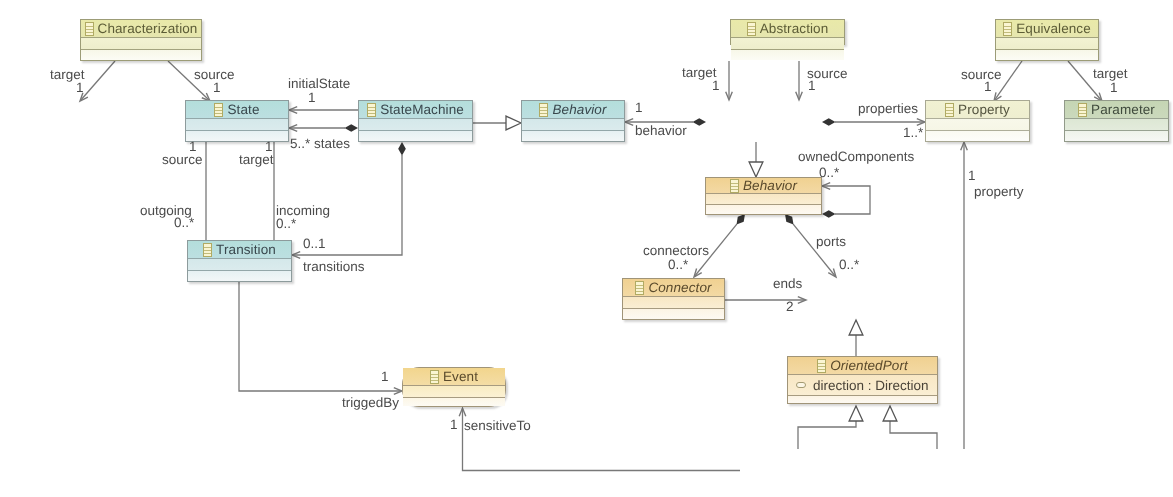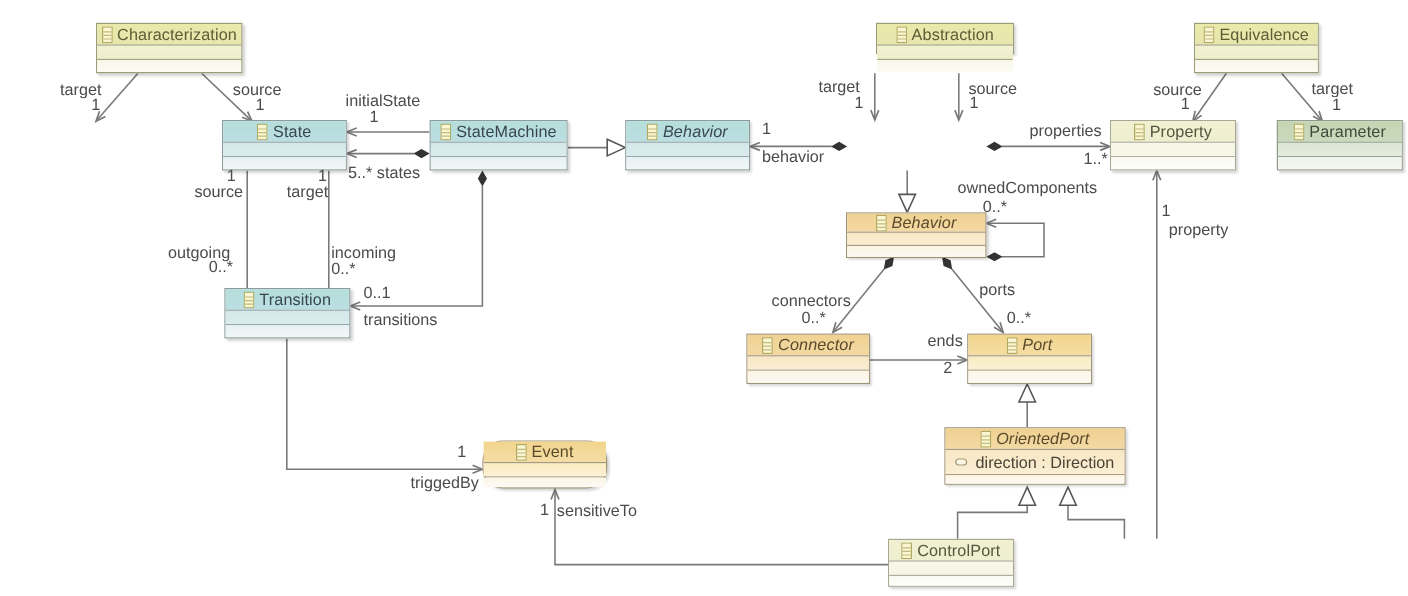--- a/index.html
+++ b/index.html
@@ -320,33 +320,20 @@
             <rect x="0.5" y="0.5" width="8" height="13" fill="#faf5d2" stroke="#b0aa63" stroke-width="1"></rect>
             <line x1="1" y1="4.5" x2="8" y2="4.5" stroke="#c2bc7c" stroke-width="1"></line>
             <line x1="1" y1="7.5" x2="8" y2="7.5" stroke="#c2bc7c" stroke-width="1"></line>
             <line x1="1" y1="10.5" x2="8" y2="10.5" stroke="#c2bc7c" stroke-width="1"></line>
           </svg></span>
         <span class="ttl">Connector</span>
       </div>
       <div class="attrs" style="height:12px"></div>
       <div class="ops" style="height:10px"></div>
     </div>
-    <div class="uclass t-gold abstract" style="left: 806px; top: 278px; width: 104px; height: 42px;">
-      <div class="hdr" style="height:18px">
-        <span class="cico"><svg width="9" height="14" viewBox="0 0 9 14">
-            <rect x="0.5" y="0.5" width="8" height="13" fill="#faf5d2" stroke="#b0aa63" stroke-width="1"></rect>
-            <line x1="1" y1="4.5" x2="8" y2="4.5" stroke="#c2bc7c" stroke-width="1"></line>
-            <line x1="1" y1="7.5" x2="8" y2="7.5" stroke="#c2bc7c" stroke-width="1"></line>
-            <line x1="1" y1="10.5" x2="8" y2="10.5" stroke="#c2bc7c" stroke-width="1"></line>
-          </svg></span>
-        <span class="ttl">Port</span>
-      </div>
-      <div class="attrs" style="height:12px"></div>
-      <div class="ops" style="height:10px"></div>
-    </div>
     <div class="uclass t-orange abstract" style="left: 787px; top: 356px; width: 151px; height: 48px;">
       <div class="hdr" style="height:18px">
         <span class="cico"><svg width="9" height="14" viewBox="0 0 9 14">
             <rect x="0.5" y="0.5" width="8" height="13" fill="#faf5d2" stroke="#b0aa63" stroke-width="1"></rect>
             <line x1="1" y1="4.5" x2="8" y2="4.5" stroke="#c2bc7c" stroke-width="1"></line>
             <line x1="1" y1="7.5" x2="8" y2="7.5" stroke="#c2bc7c" stroke-width="1"></line>
             <line x1="1" y1="10.5" x2="8" y2="10.5" stroke="#c2bc7c" stroke-width="1"></line>
           </svg></span>
         <span class="ttl">OrientedPort</span>
       </div>
@@ -357,33 +344,20 @@
     </div>
     <div class="uclass t-gold" style="left: 402px; top: 367px; width: 104px; height: 40px; border-radius: 17px;">
       <div class="hdr" style="height:18px">
         <span class="cico"><svg width="9" height="14" viewBox="0 0 9 14">
             <rect x="0.5" y="0.5" width="8" height="13" fill="#faf5d2" stroke="#b0aa63" stroke-width="1"></rect>
             <line x1="1" y1="4.5" x2="8" y2="4.5" stroke="#c2bc7c" stroke-width="1"></line>
             <line x1="1" y1="7.5" x2="8" y2="7.5" stroke="#c2bc7c" stroke-width="1"></line>
             <line x1="1" y1="10.5" x2="8" y2="10.5" stroke="#c2bc7c" stroke-width="1"></line>
           </svg></span>
         <span class="ttl">Event</span>
-      </div>
-      <div class="attrs" style="height:12px"></div>
-      <div class="ops" style="height:8px"></div>
-    </div>
-    <div class="uclass t-paleyellow" style="left: 740px; top: 449px; width: 105px; height: 40px;">
-      <div class="hdr" style="height:18px">
-        <span class="cico"><svg width="9" height="14" viewBox="0 0 9 14">
-            <rect x="0.5" y="0.5" width="8" height="13" fill="#faf5d2" stroke="#b0aa63" stroke-width="1"></rect>
-            <line x1="1" y1="4.5" x2="8" y2="4.5" stroke="#c2bc7c" stroke-width="1"></line>
-            <line x1="1" y1="7.5" x2="8" y2="7.5" stroke="#c2bc7c" stroke-width="1"></line>
-            <line x1="1" y1="10.5" x2="8" y2="10.5" stroke="#c2bc7c" stroke-width="1"></line>
-          </svg></span>
-        <span class="ttl">ControlPort</span>
       </div>
       <div class="attrs" style="height:12px"></div>
       <div class="ops" style="height:8px"></div>
     </div>
     <div class="elab" style="left: 50px; top: 68px;">target</div>
     <div class="elab" style="left: 76px; top: 81px;">1</div>
     <div class="elab" style="left: 194px; top: 68px;">source</div>
     <div class="elab" style="left: 213px; top: 81px;">1</div>
     <div class="elab" style="left: 288px; top: 77px;">initialState</div>
     <div class="elab" style="left: 308px; top: 91px;">1</div>

